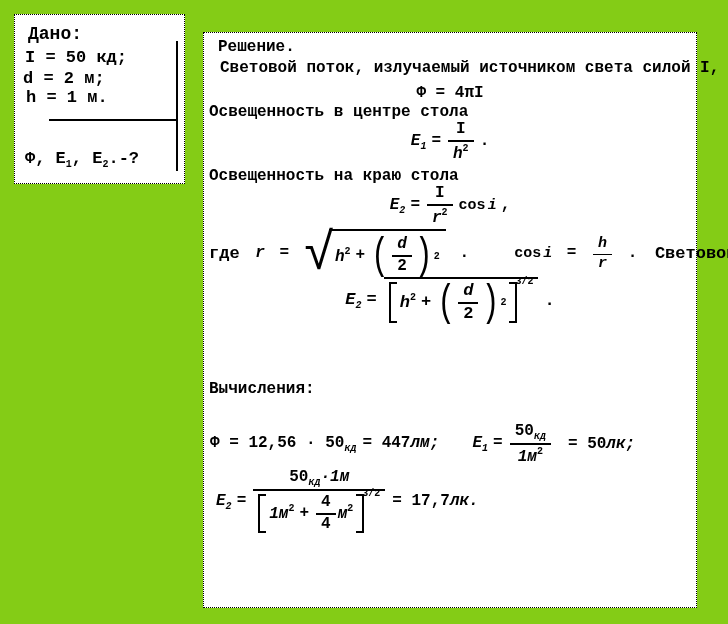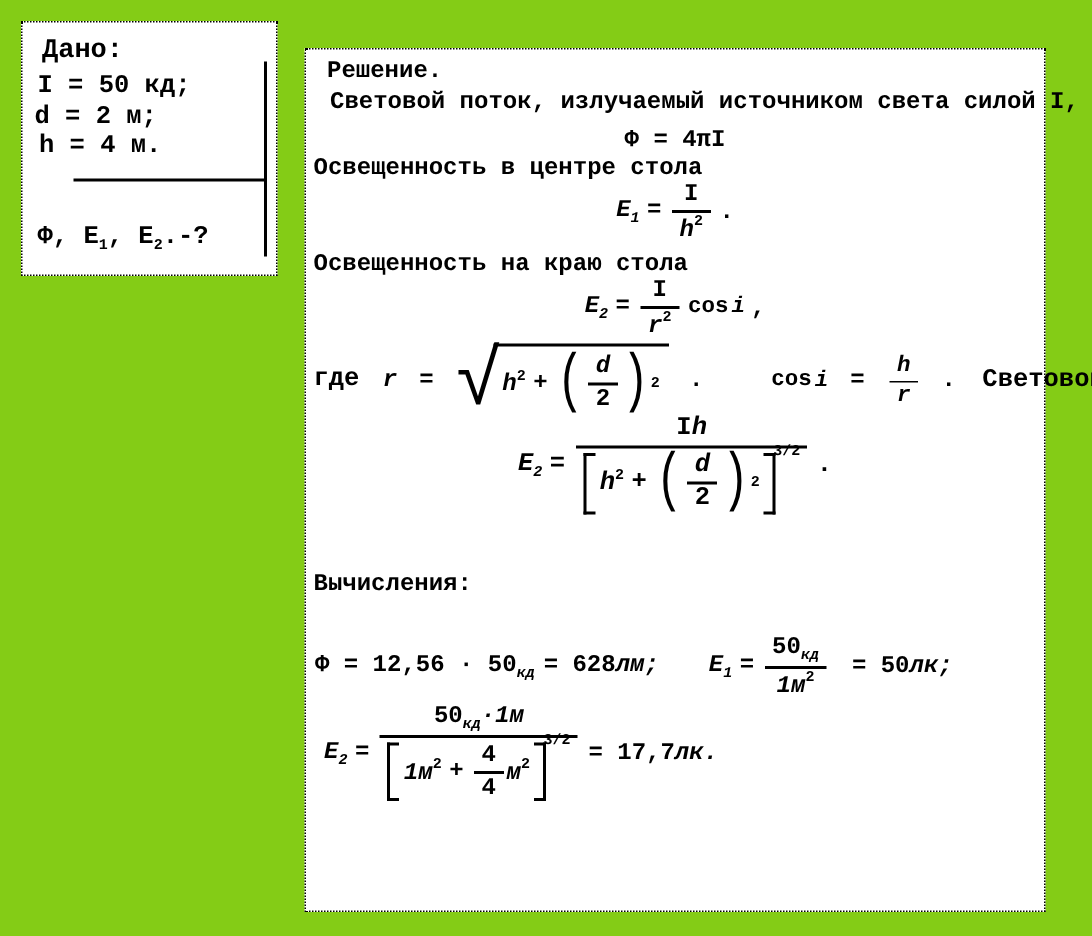--- a/index.html
+++ b/index.html
@@ -54,21 +54,21 @@
 </style>
 </head>
 <body>
 
 <div id="canvas">
 
   <div class="box" id="given-box">
     <div class="abs t18" style="left:13px; top:9px;">Дано:</div>
     <div class="abs t17" style="left:10px; top:33px;">I = 50 кд;</div>
     <div class="abs t17" style="left:8px;  top:54px;">d = 2 м;</div>
-    <div class="abs t17" style="left:11px; top:73px;">h = 4 м.</div>
+    <div class="abs t17" style="left:11px; top:73px;">h = 1 м.</div>
     <div class="gline" style="left:34px; top:104px; width:128px; height:2px;"></div>
     <div class="gline" style="left:161px; top:26px; width:2px; height:130px;"></div>
     <div class="abs t17" style="left:10px; top:134px;">
       <span>Ф, E</span><sub class="s">1</sub><span>, E</span><sub class="s">2</sub><span>.-?</span>
     </div>
   </div>
 
   <div class="box" id="solution-box">
 
     <div class="row t18" style="left:14px; top:6px;">Решение.</div>
@@ -112,40 +112,40 @@
       <span class="mtail vmid">.</span>
       <span class="gap26"></span>
       <span class="vmid cos">cos</span><span class="vmid cos mi" style="margin-left:2px;">i</span>
       <span class="mop vmid">=</span>
       <span class="frac sm"><span class="fnum mi">h</span><span class="fden mi">r</span></span>
       <span class="mtail vmid">.</span>
       <span class="vmid t17" style="margin-left:8px;">Световой</span>
     </div>
 
     <div class="row center" style="top:244px; font-size:17px;">
-      <span class="vmid"><span class="mi">E</span><sub class="s mi">2</sub><span class="mop">=</span></span><span class="frac"><span class="fnum"><span class="mr">I</span><span class="mi">h</span></span><span class="fden"><span class="bgrp">
+      <span class="vmid"><span class="mi">E</span><sub class="s mi">2</sub><span class="mop">=</span></span><span class="frac"><span class="fden"><span class="bgrp">
               <span class="sqb sqb-l"></span>
               <span><span class="mi">h</span><sup class="e">2</sup></span>
               <span class="mop">+</span>
               <span class="par">(</span>
               <span class="frac">
                 <span class="fnum mi">d</span>
                 <span class="fden">2</span>
               </span>
               <span class="par">)</span>
               <span class="psup">2</span>
               <span class="sqb sqb-r"></span>
               <span class="bexp">3/2</span>
             </span></span></span><span class="mtail vmid">.</span>
     </div>
 
     <div class="row t18" style="left:5px; top:348px;">Вычисления:</div>
 
     <div class="row" style="left:6px; top:390px;">
-      <span class="vmid"><span>Ф = 12,56 · 50</span><sub class="s mi">кд</sub><span style="margin-left:6px;">= 628</span><span class="mi">лм;</span></span>
+      <span class="vmid"><span>Ф = 12,56 · 50</span><sub class="s mi">кд</sub><span style="margin-left:6px;">= 447</span><span class="mi">лм;</span></span>
       <span class="gap14"></span>
       <span class="vmid"><span class="mi">E</span><sub class="s mi">1</sub><span class="mop">=</span></span><span class="frac"><span class="fnum"><span>50</span><sub class="s mi">кд</sub></span><span class="fden"><span class="mi">1м</span><sup class="e">2</sup></span></span><span class="vmid" style="margin-left:15px;">= 50</span><span class="vmid mi">лк;</span>
     </div>
 
     <div class="row" style="left:12px; top:436px;">
       <span class="vmid"><span class="mi">E</span><sub class="s mi">2</sub><span class="mop">=</span></span><span class="frac"><span class="fnum"><span>50</span><sub class="s mi">кд</sub><span class="mi">·1м</span></span><span class="fden"><span class="bgrp">
               <span class="sqb sqb-l"></span>
               <span><span class="mi">1м</span><sup class="e">2</sup></span>
               <span class="mop">+</span>
               <span class="frac">

